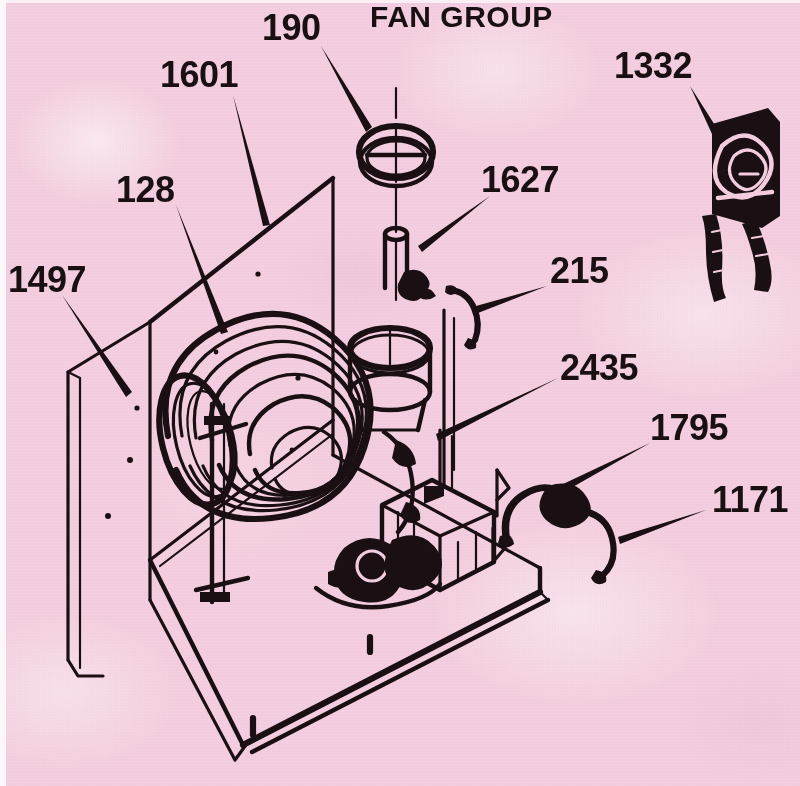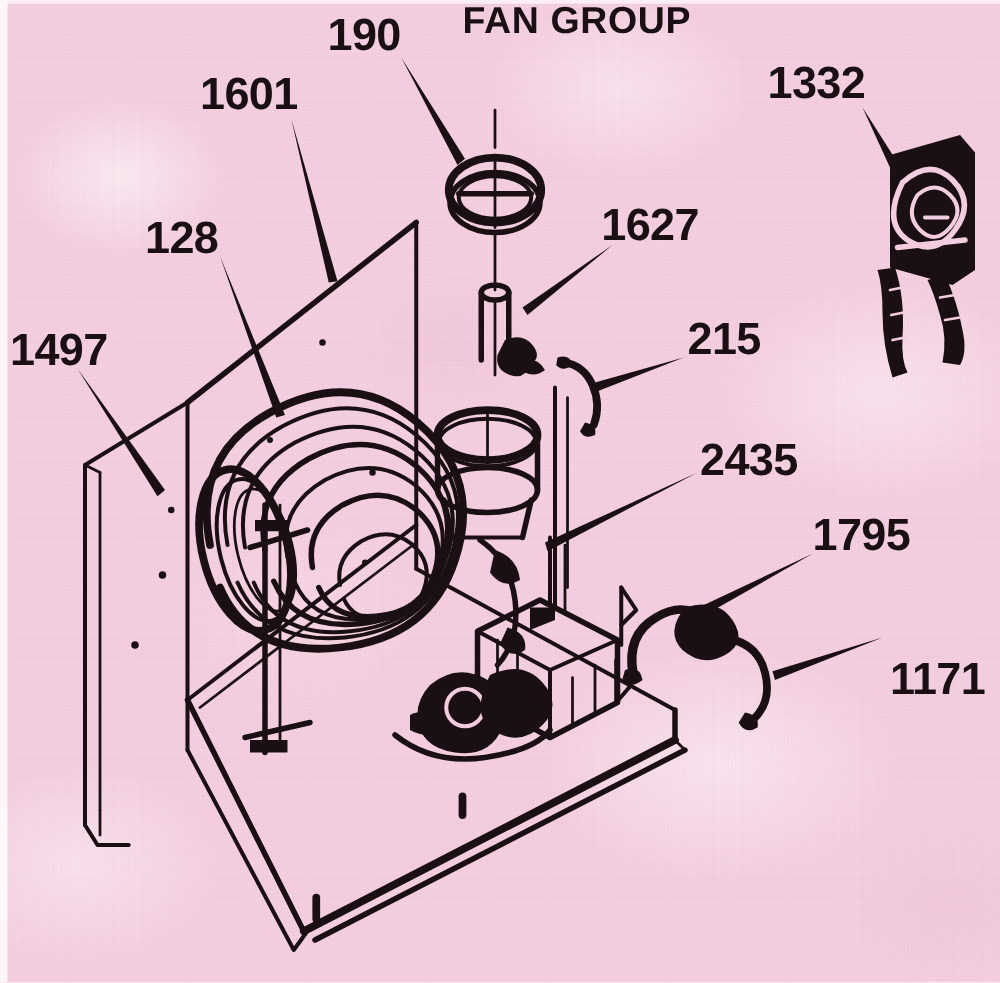--- a/index.html
+++ b/index.html
@@ -254,15 +254,15 @@
 
   <div class="lbl" style="left:262px;top:10px;">190</div>
   <div class="lbl" style="left:160px;top:57px;">1601</div>
   <div class="lbl" style="left:614px;top:48px;">1332</div>
   <div class="lbl" style="left:116px;top:172px;">128</div>
   <div class="lbl" style="left:481px;top:162px;">1627</div>
   <div class="lbl" style="left:8px;top:262px;">1497</div>
   <div class="lbl" style="left:550px;top:253px;">215</div>
   <div class="lbl" style="left:560px;top:350px;">2435</div>
   <div class="lbl" style="left:650px;top:410px;">1795</div>
-  <div class="lbl" style="left:712px;top:482px;margin-top:43px;">1171</div>
+  <div class="lbl" style="left:712px;top:482px;">1171</div>
 
 </div>
 
 </body></html>

